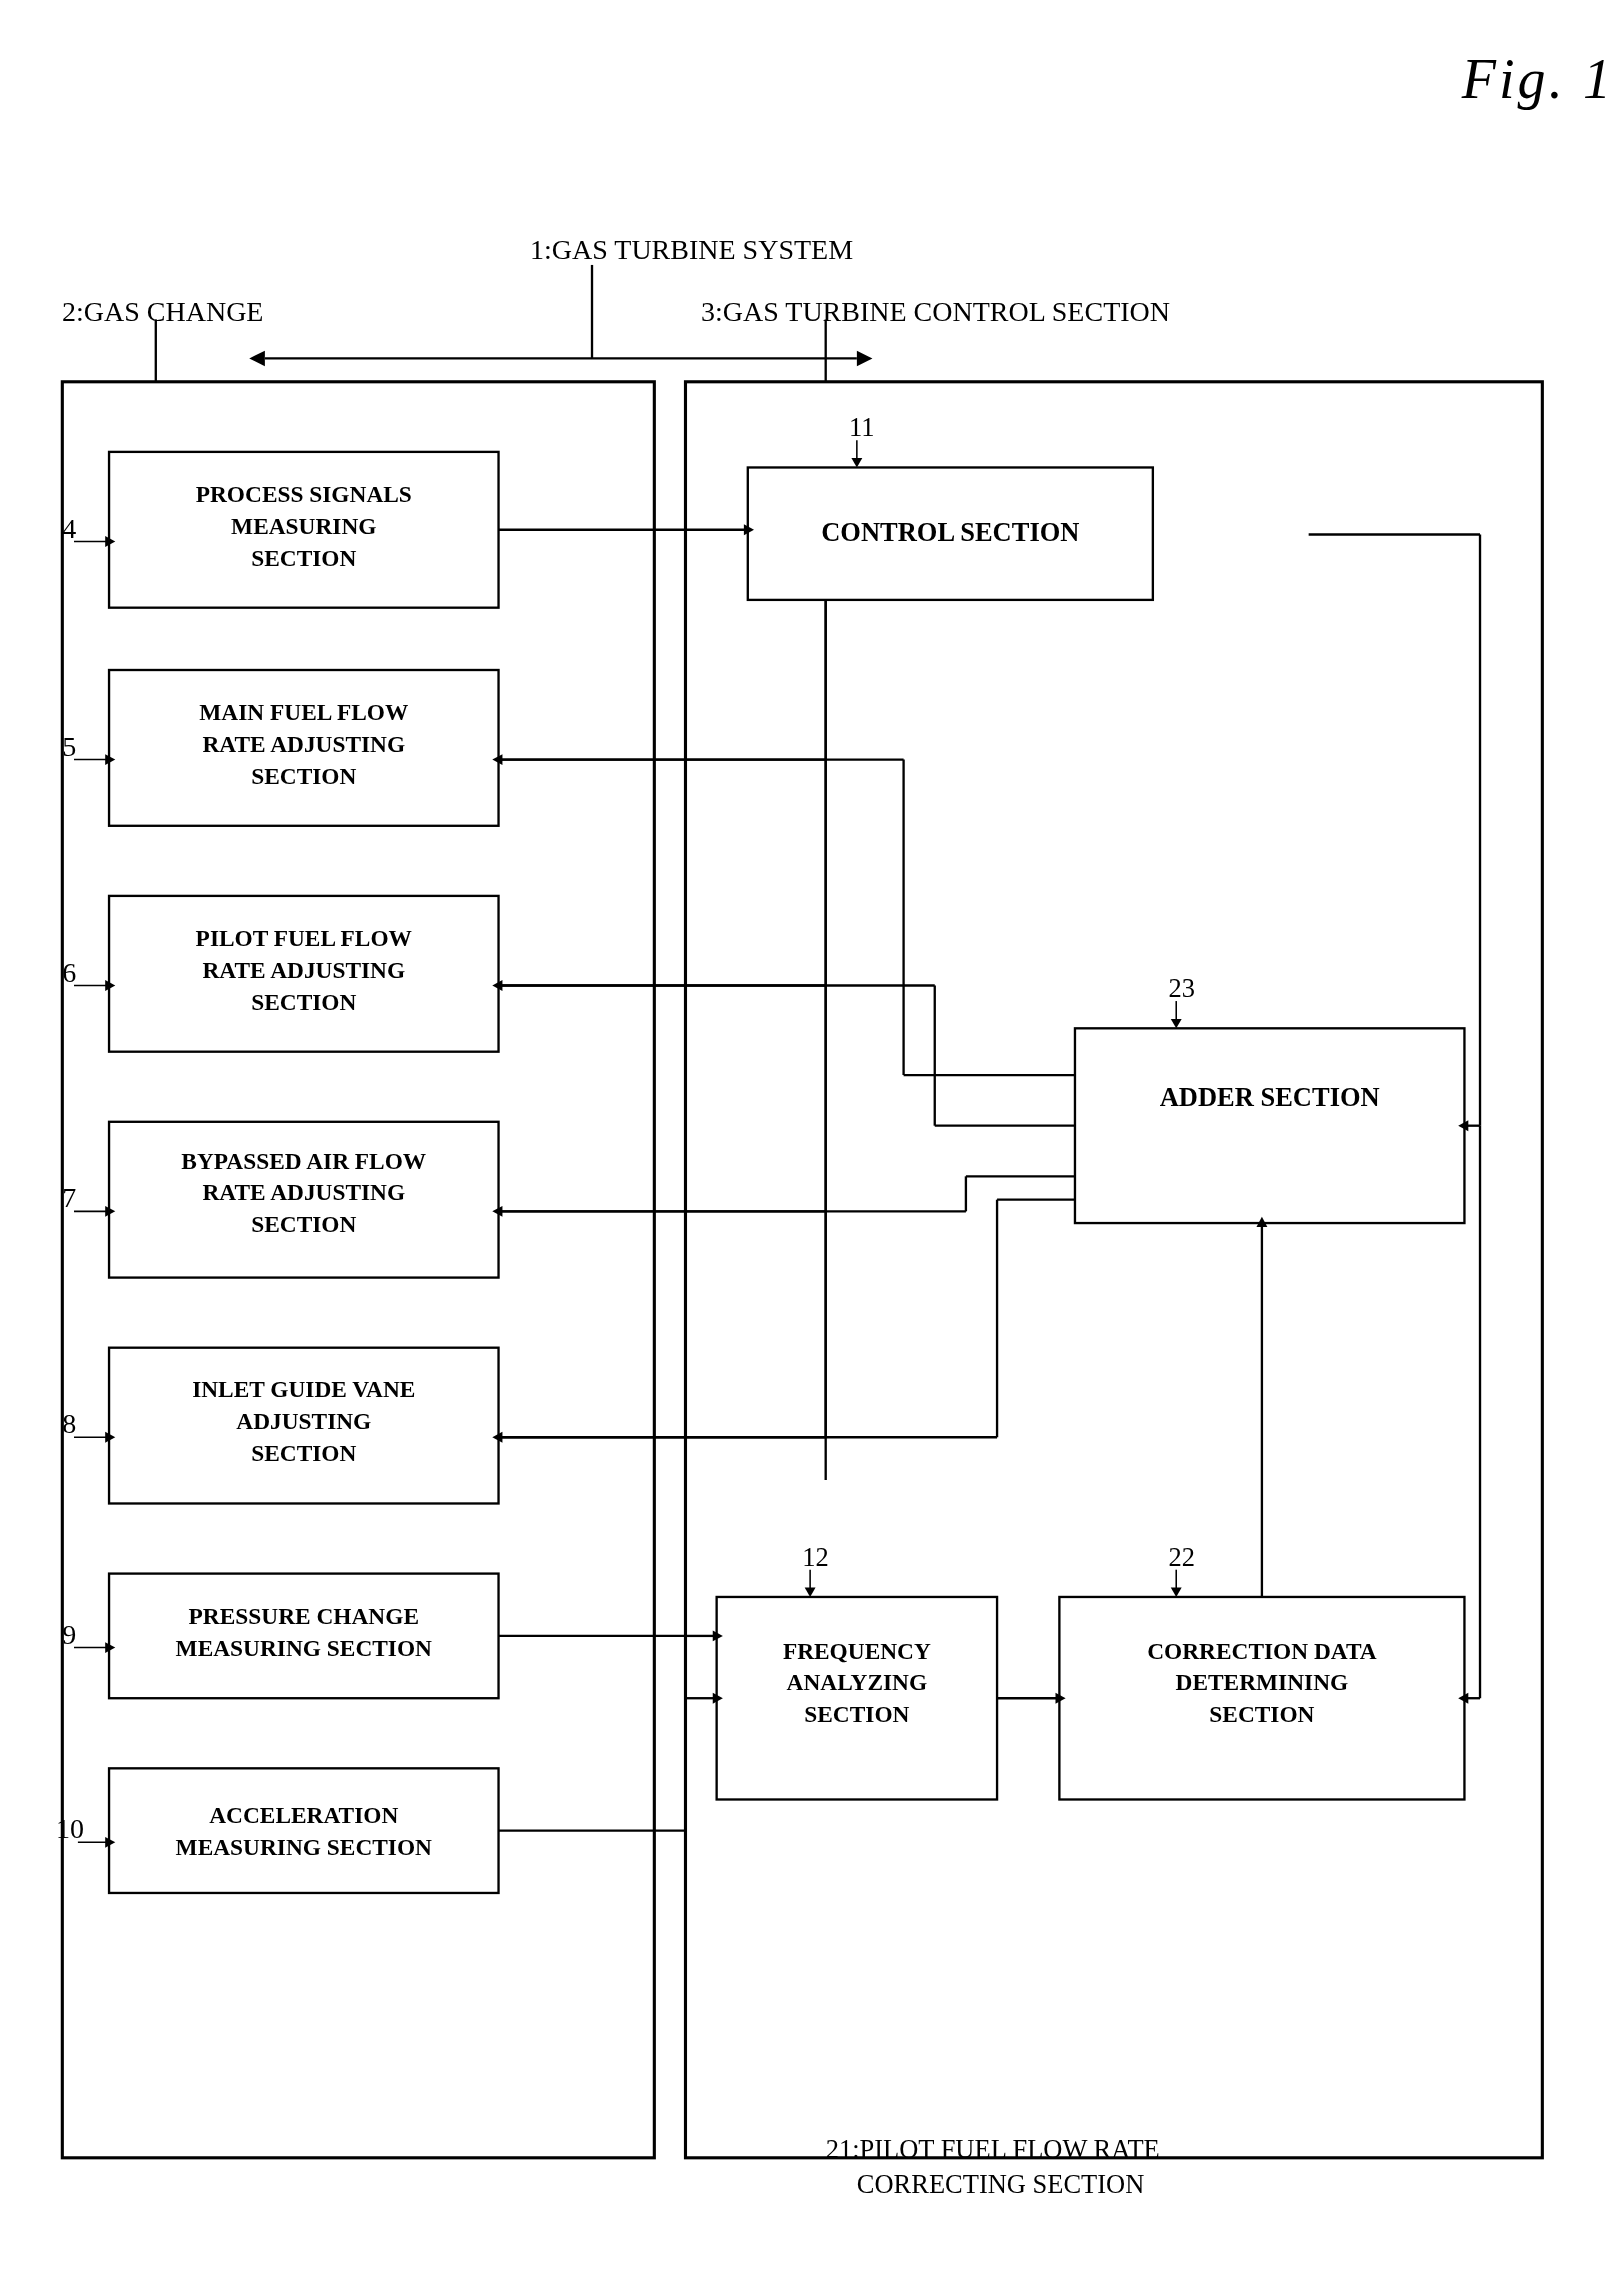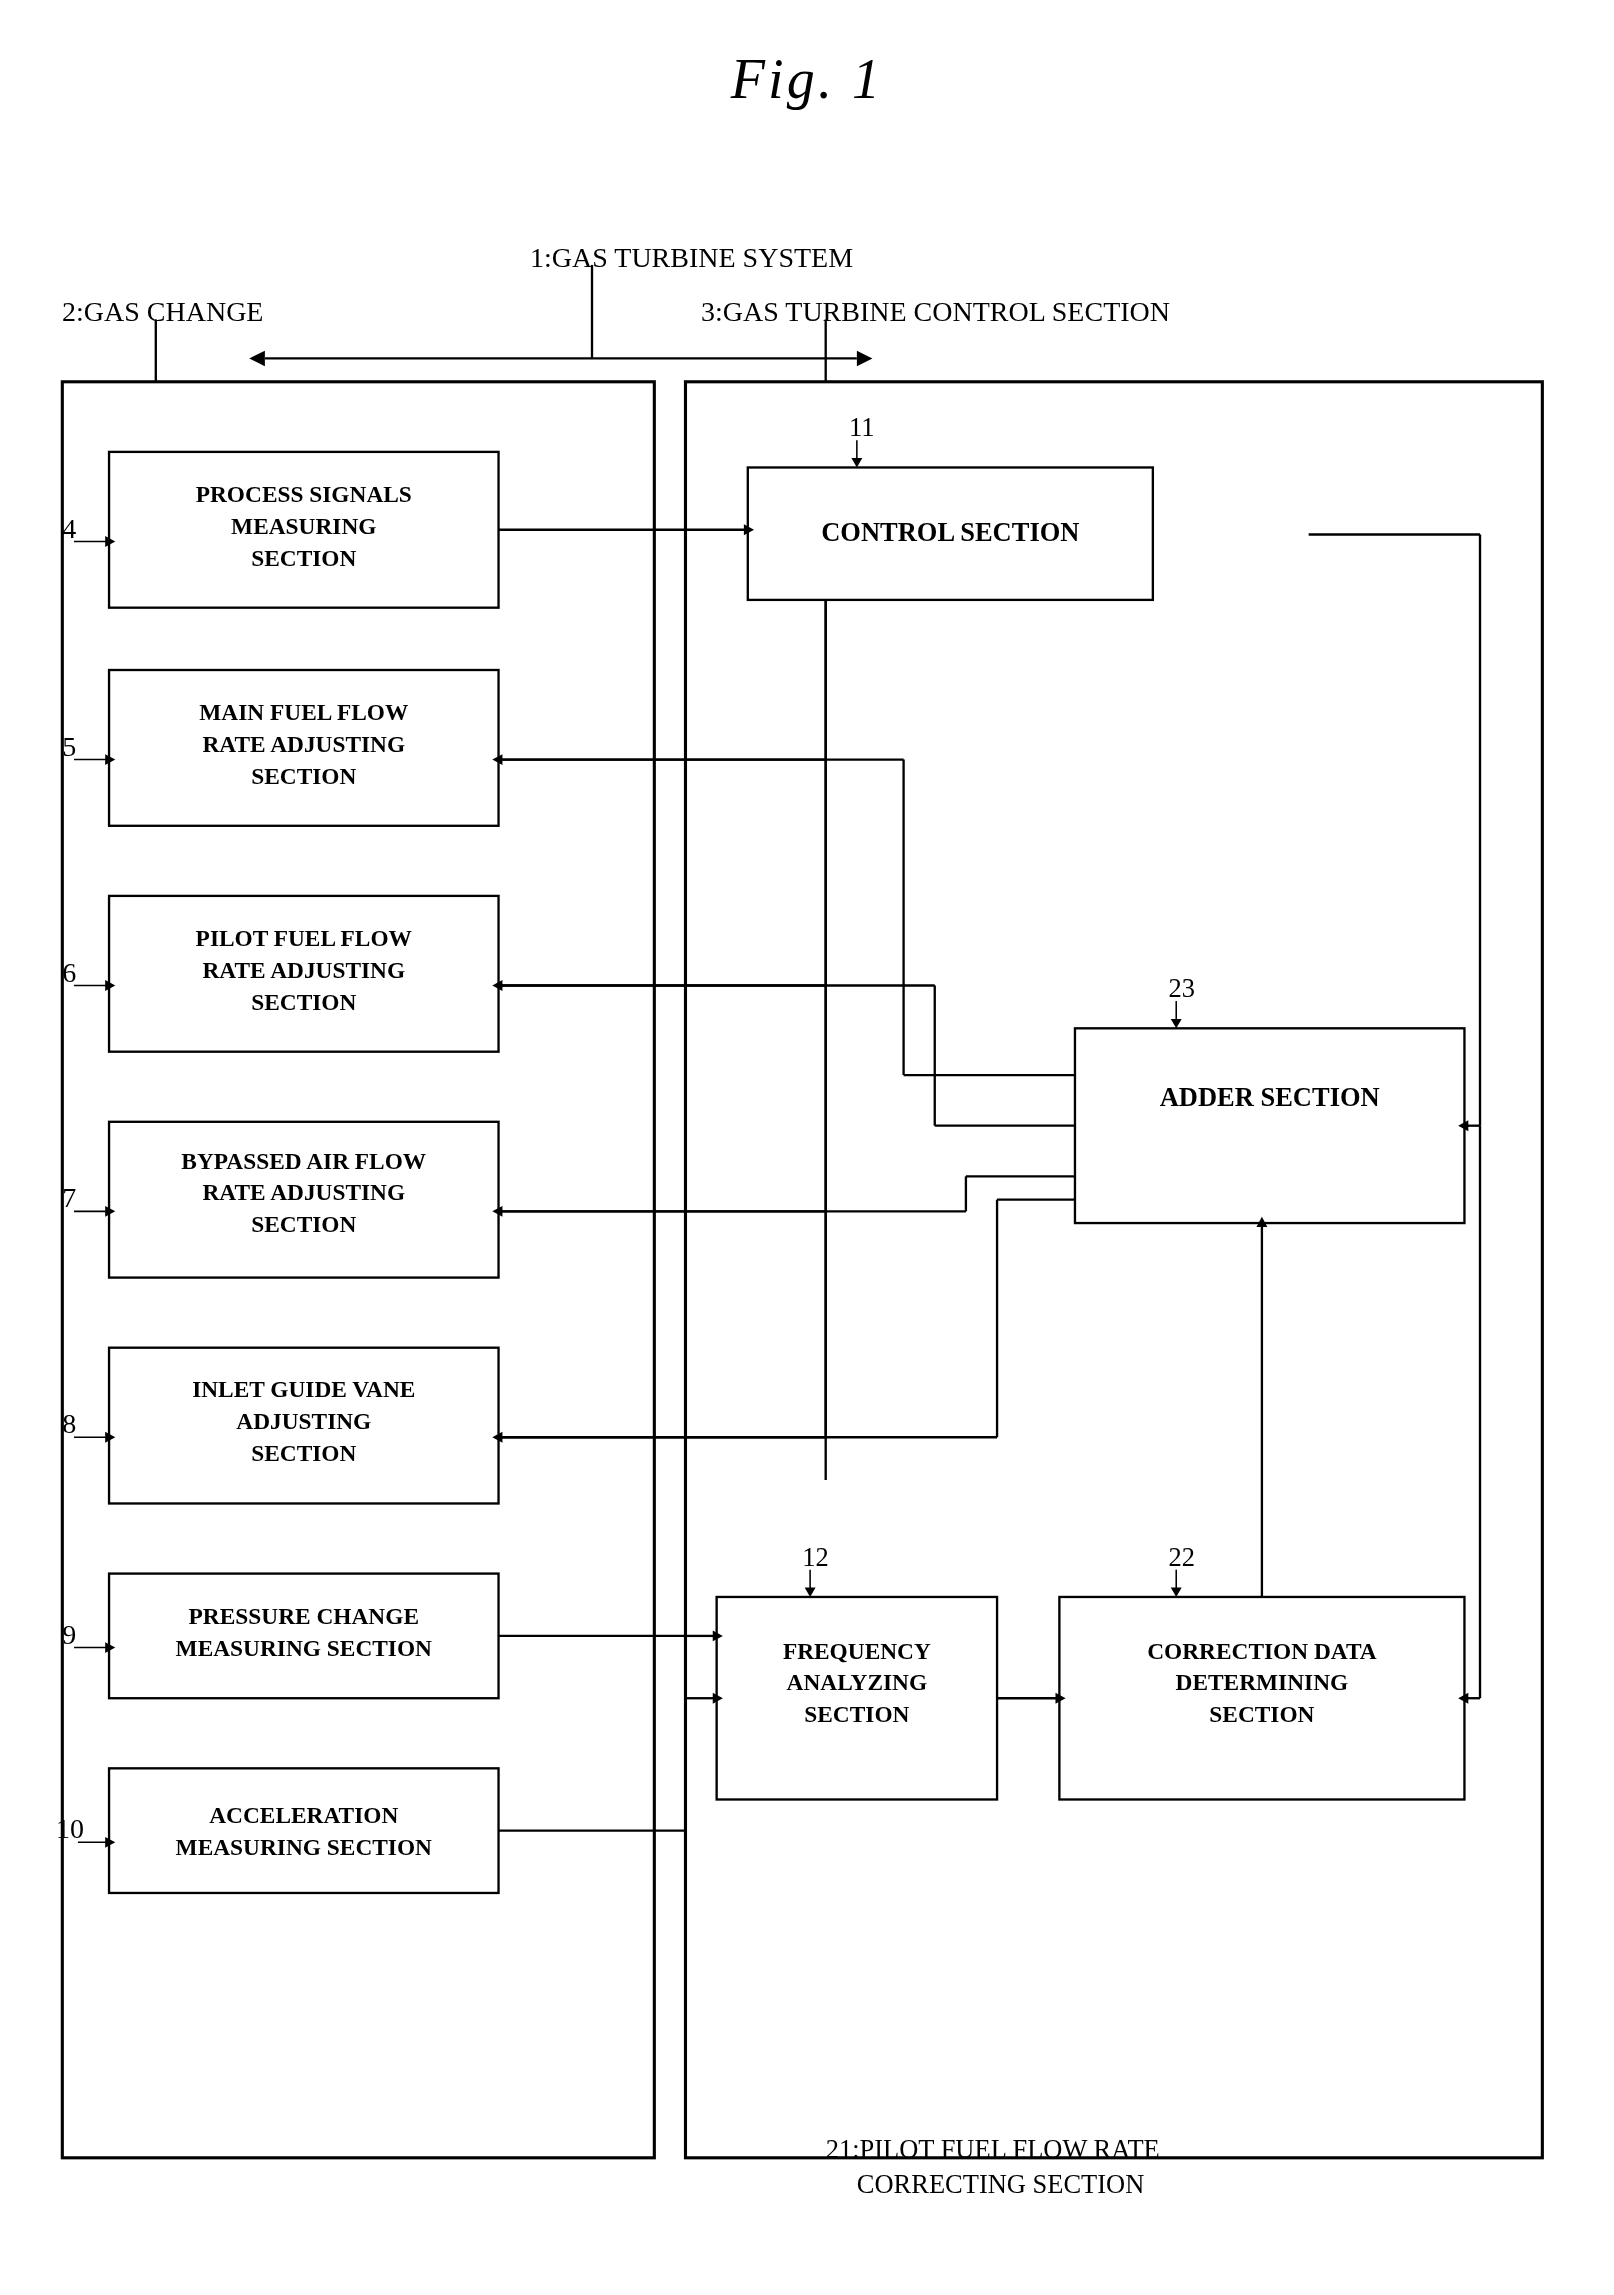--- a/index.html
+++ b/index.html
@@ -13,34 +13,34 @@
     }
 
     .page {
       width: 1614px;
       min-height: 2295px;
       position: relative;
       background: #fff;
     }
 
     .fig-title {
-      text-align: center;
+      text-align: right;
       font-size: 56px;
       font-style: italic;
       padding-top: 47px;
       letter-spacing: 3.1px;
     }
   </style>
 </head>
 <body>
 
 <div class="page">
   <div class="fig-title">Fig. 1</div>
 
-  <div style="position:absolute; top:234px; left:530px; font-size:28px; white-space:nowrap;margin-top:8px;">
+  <div style="position:absolute; top:234px; left:530px; font-size:28px; white-space:nowrap;">
     <span>1:GAS TURBINE SYSTEM</span>
     
   </div>
 
   <div style="position:absolute; top:296px; left:62px; font-size:28px; white-space:nowrap;">2:GAS CHANGE</div>
 
   <div style="position:absolute; top:296px; left:701px; font-size:28px; white-space:nowrap;">3:GAS TURBINE CONTROL SECTION</div>
 
   <svg style="position:absolute; top:0; left:0; width:1614px; height:2295px;" viewBox="0 0 2072 2946" width="1614" height="2295">
 

